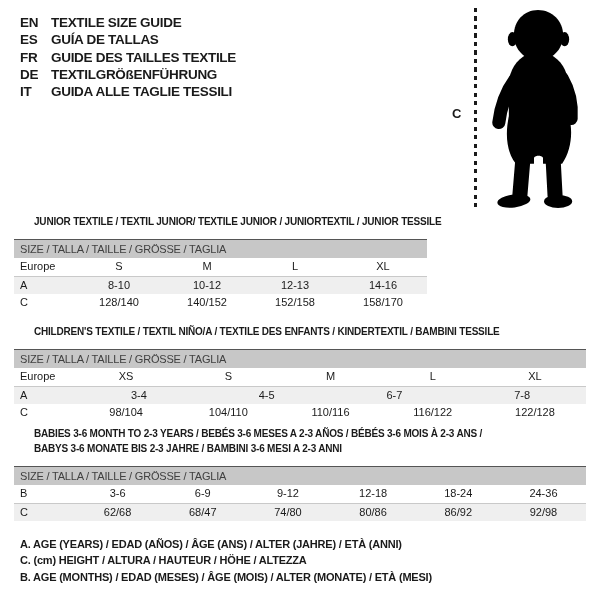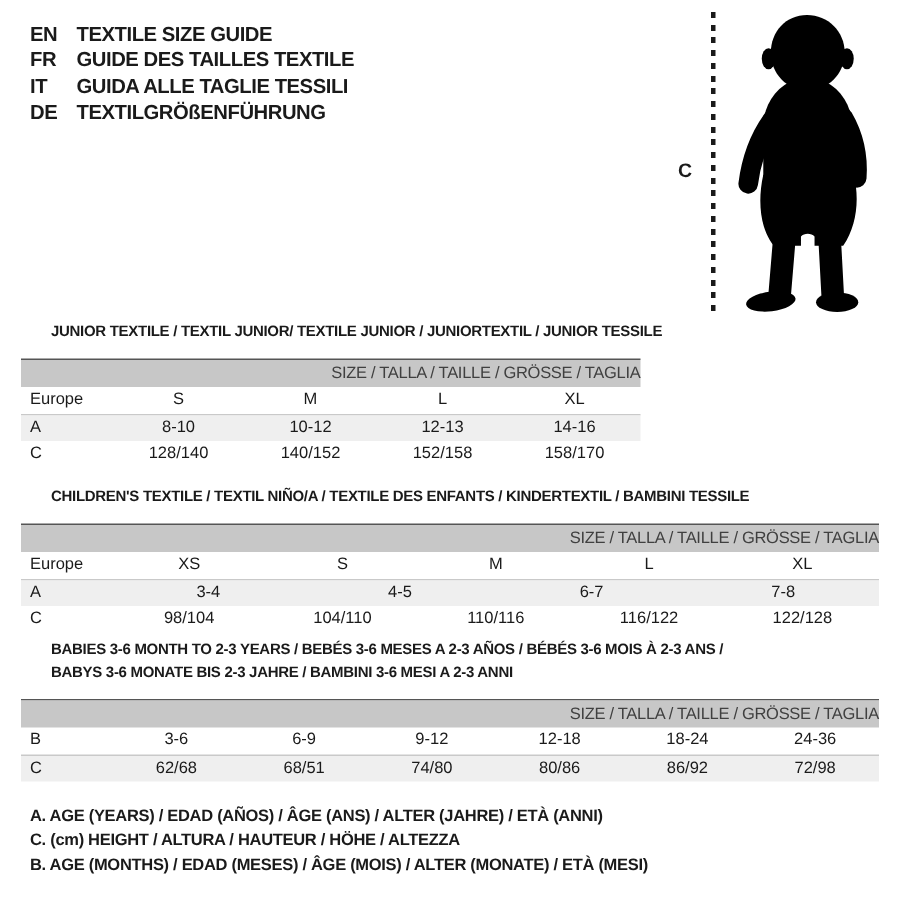--- a/index.html
+++ b/index.html
@@ -17,21 +17,21 @@
     background-image:repeating-linear-gradient(to bottom,var(--ink) 0 4px,transparent 4px 8.5px);
   }
   .c-label{position:absolute;left:452px;top:106px;font-size:13px;font-weight:bold;}
   .baby{position:absolute;left:482px;top:8px;width:112px;height:201px;}
   
   .table-block{position:absolute;left:14px;}
   .tbl-title{font-size:10px;font-weight:bold;letter-spacing:-0.2px;line-height:15px;margin-left:20px;white-space:nowrap;}
   .tbl{margin-top:10px;border-top:1px solid var(--tbl-border-top);}
   .tbl-header{
     background:var(--hdr-bg);color:var(--hdr-text);
-    height:18px;line-height:18px;font-size:11px;padding-left:6px;letter-spacing:-0.2px;text-align:right;
+    height:18px;line-height:18px;font-size:11px;padding-left:6px;letter-spacing:-0.2px;
   }
   .tbl-row{display:flex;height:17.5px;line-height:17.5px;font-size:11px;}
   .tbl-row.first{border-bottom:1px solid #c9c9c9;}
   .tbl-row.shaded{background:var(--row-shade);}
   .row-label{flex:0 0 55px;padding-left:6px;}
   .cell{flex:1 1 0;text-align:center;}
   
   .legend{position:absolute;top:536px;left:20px;}
   .legend-line{font-size:11px;font-weight:bold;letter-spacing:-0.2px;line-height:16.3px;white-space:nowrap;}
 </style>
@@ -39,30 +39,34 @@
 <body>
 
 <div class="stage" style="--ink: #1a1a1a; --hdr-bg: #c7c7c7; --hdr-text: #404040; --row-shade: #efefef; --tbl-border-top: #555555;">
 
   <div class="lang">
       <div class="lang-row">
         <span class="lang-code">EN</span>
         <span class="lang-label">TEXTILE SIZE GUIDE</span>
       </div>
       <div class="lang-row">
+        <span class="lang-code">ES</span>
+        <span class="lang-label">GUÍA DE TALLAS</span>
+      </div>
+      <div class="lang-row">
         <span class="lang-code">FR</span>
         <span class="lang-label">GUIDE DES TAILLES TEXTILE</span>
       </div>
       <div class="lang-row">
+        <span class="lang-code">DE</span>
+        <span class="lang-label">TEXTILGRÖßENFÜHRUNG</span>
+      </div>
+      <div class="lang-row">
         <span class="lang-code">IT</span>
         <span class="lang-label">GUIDA ALLE TAGLIE TESSILI</span>
-      </div>
-      <div class="lang-row">
-        <span class="lang-code">DE</span>
-        <span class="lang-label">TEXTILGRÖßENFÜHRUNG</span>
       </div>
     </div>
 
   <div class="dash-line"></div>
   <div class="c-label">C</div>
   <svg class="baby" viewBox="0 0 110 200" aria-hidden="true">
     <g fill="#000" stroke="none">
       <path d="M55 2 C 41 2, 31 13, 31 27 C 31 41, 42 52, 55 52 C 69 52, 80 41, 80 27 C 80 13, 69 2, 55 2 Z"></path>
       <ellipse cx="29.5" cy="31" rx="4.5" ry="7"></ellipse>
       <ellipse cx="81.5" cy="31" rx="4.5" ry="7"></ellipse>
@@ -144,25 +148,25 @@
             <span class="cell">3-6</span>
             <span class="cell">6-9</span>
             <span class="cell">9-12</span>
             <span class="cell">12-18</span>
             <span class="cell">18-24</span>
             <span class="cell">24-36</span>
           </div>
           <div class="tbl-row shaded">
             <span class="row-label">C</span>
             <span class="cell">62/68</span>
-            <span class="cell">68/51</span>
+            <span class="cell">68/47</span>
             <span class="cell">74/80</span>
             <span class="cell">80/86</span>
             <span class="cell">86/92</span>
-            <span class="cell">72/98</span>
+            <span class="cell">92/98</span>
           </div>
         </div>
       </div>
     </div>
 
   <div class="legend">
       <div class="legend-line">A. AGE (YEARS) / EDAD (AÑOS) / ÂGE (ANS) / ALTER (JAHRE) / ETÀ (ANNI)</div>
       <div class="legend-line">C. (cm) HEIGHT / ALTURA / HAUTEUR / HÖHE / ALTEZZA</div>
       <div class="legend-line">B. AGE (MONTHS) / EDAD (MESES) / ÂGE (MOIS) / ALTER (MONATE) / ETÀ (MESI)</div>
     </div>

